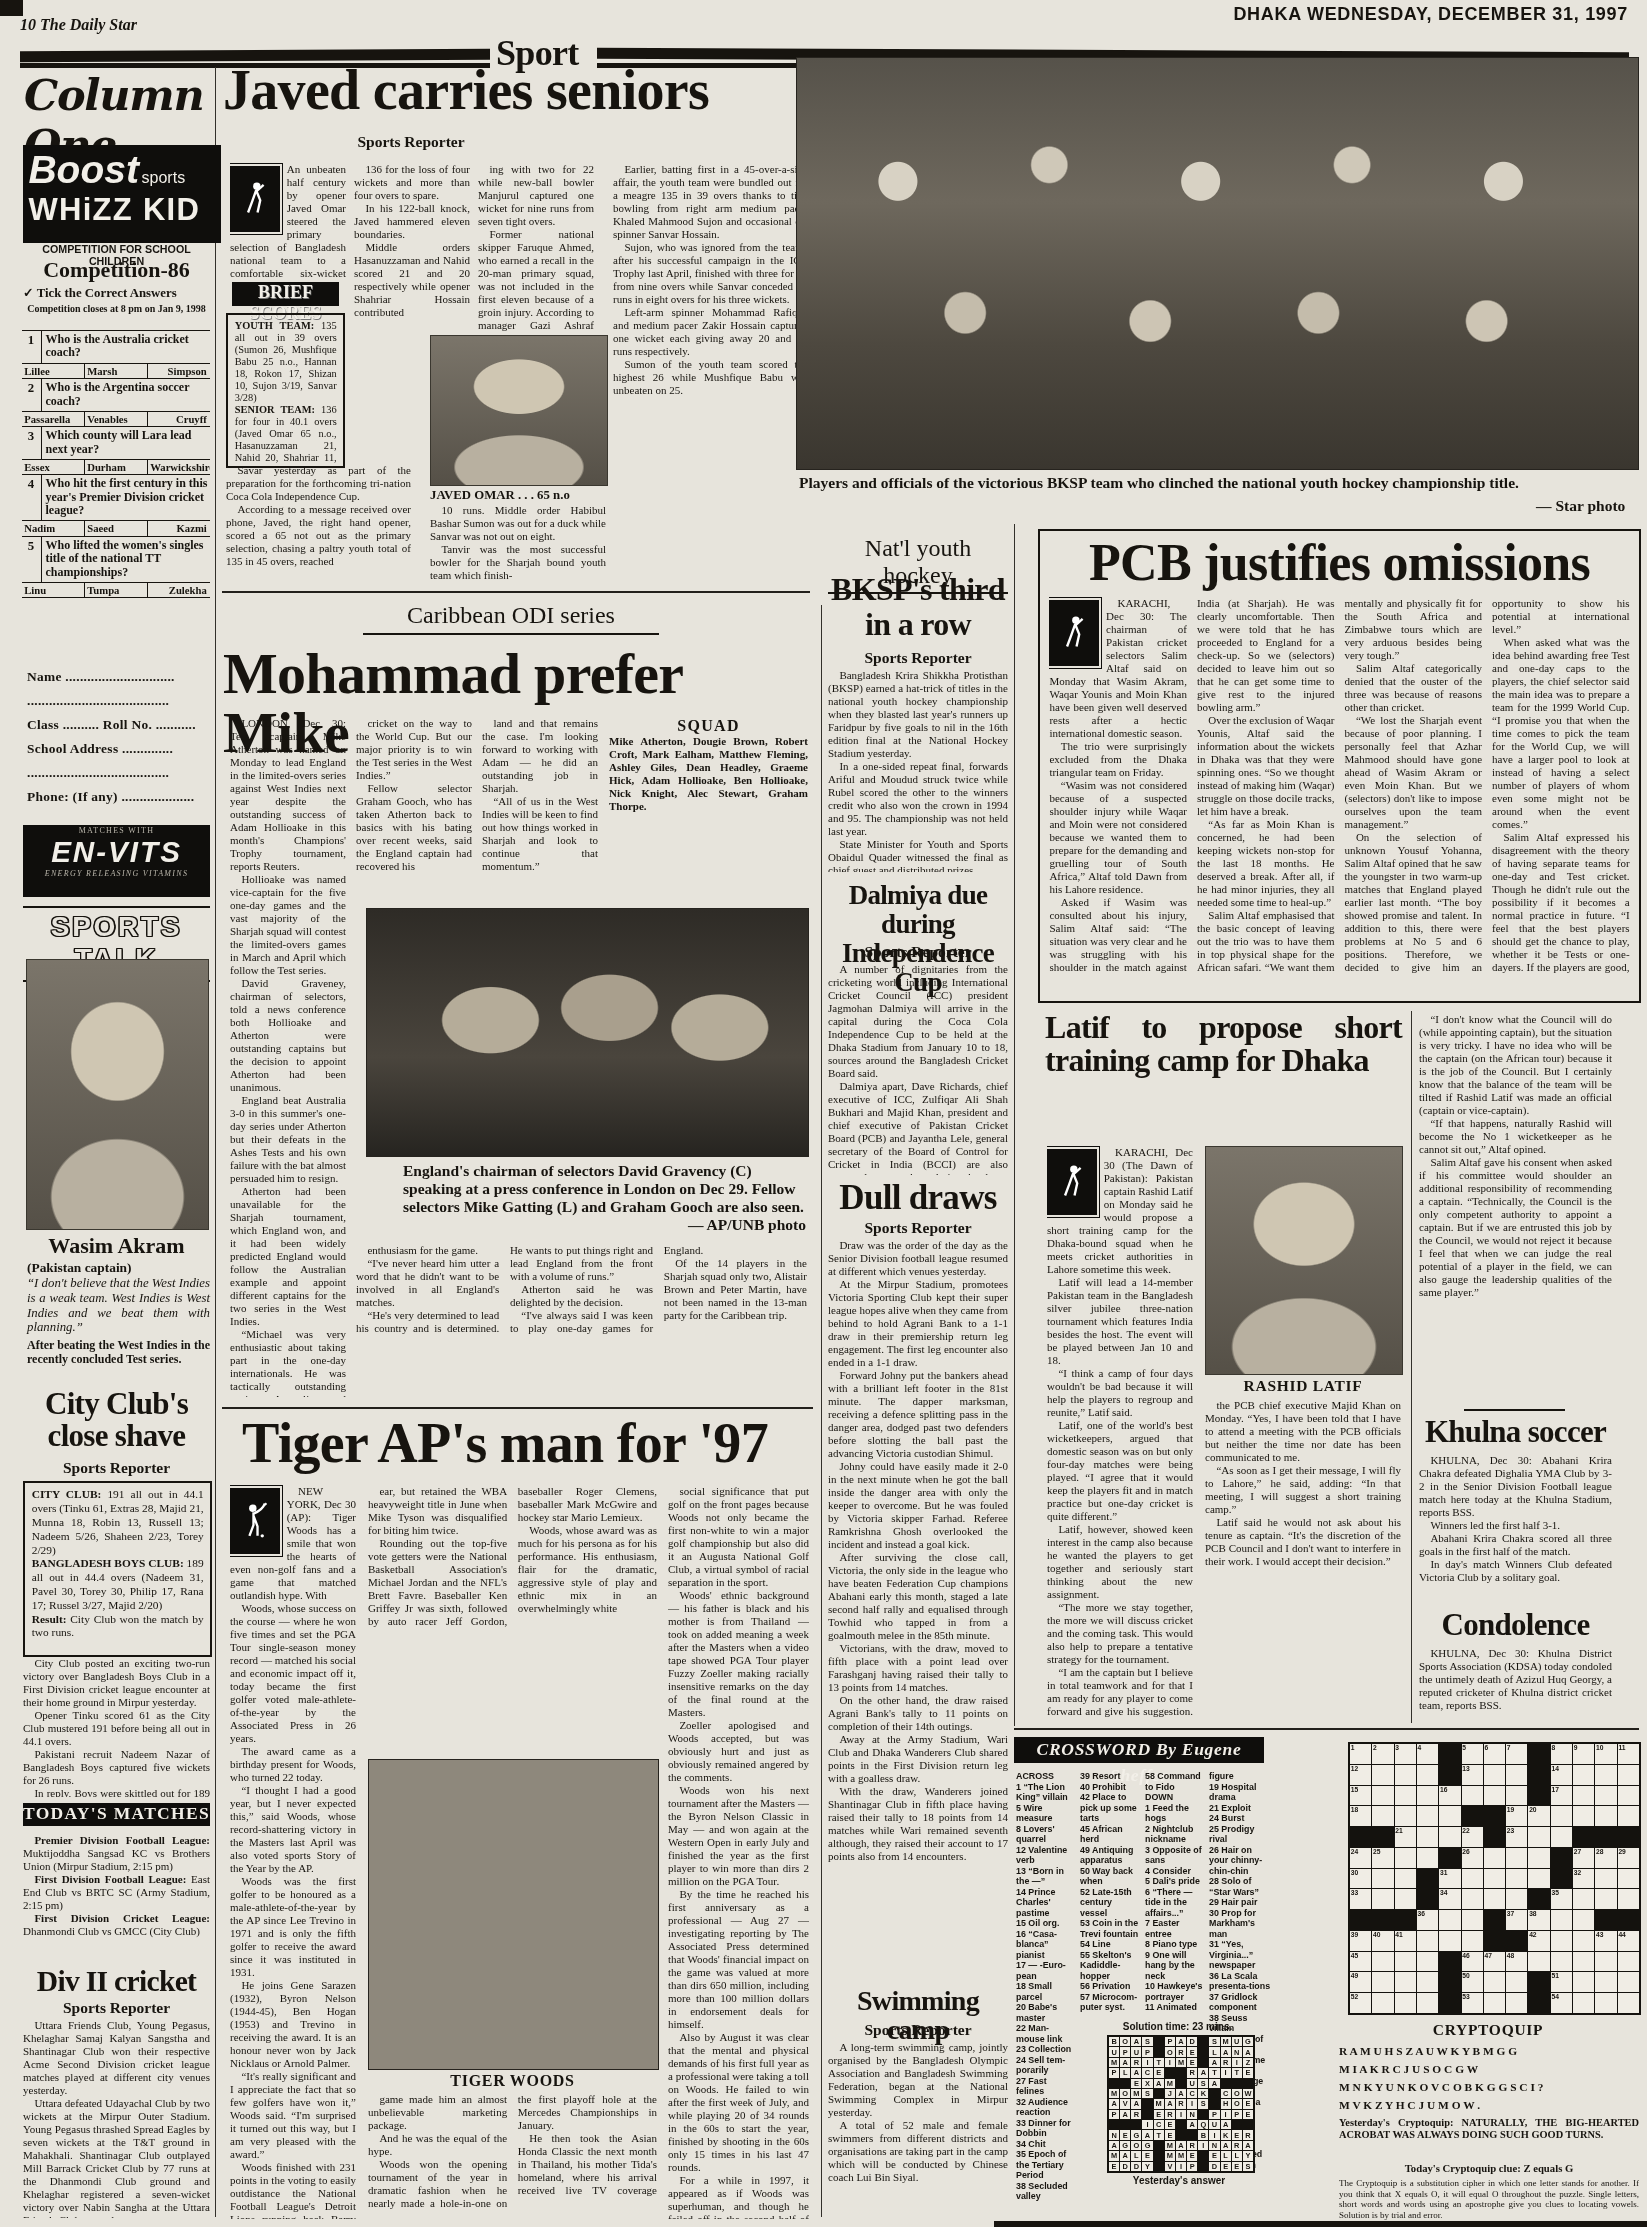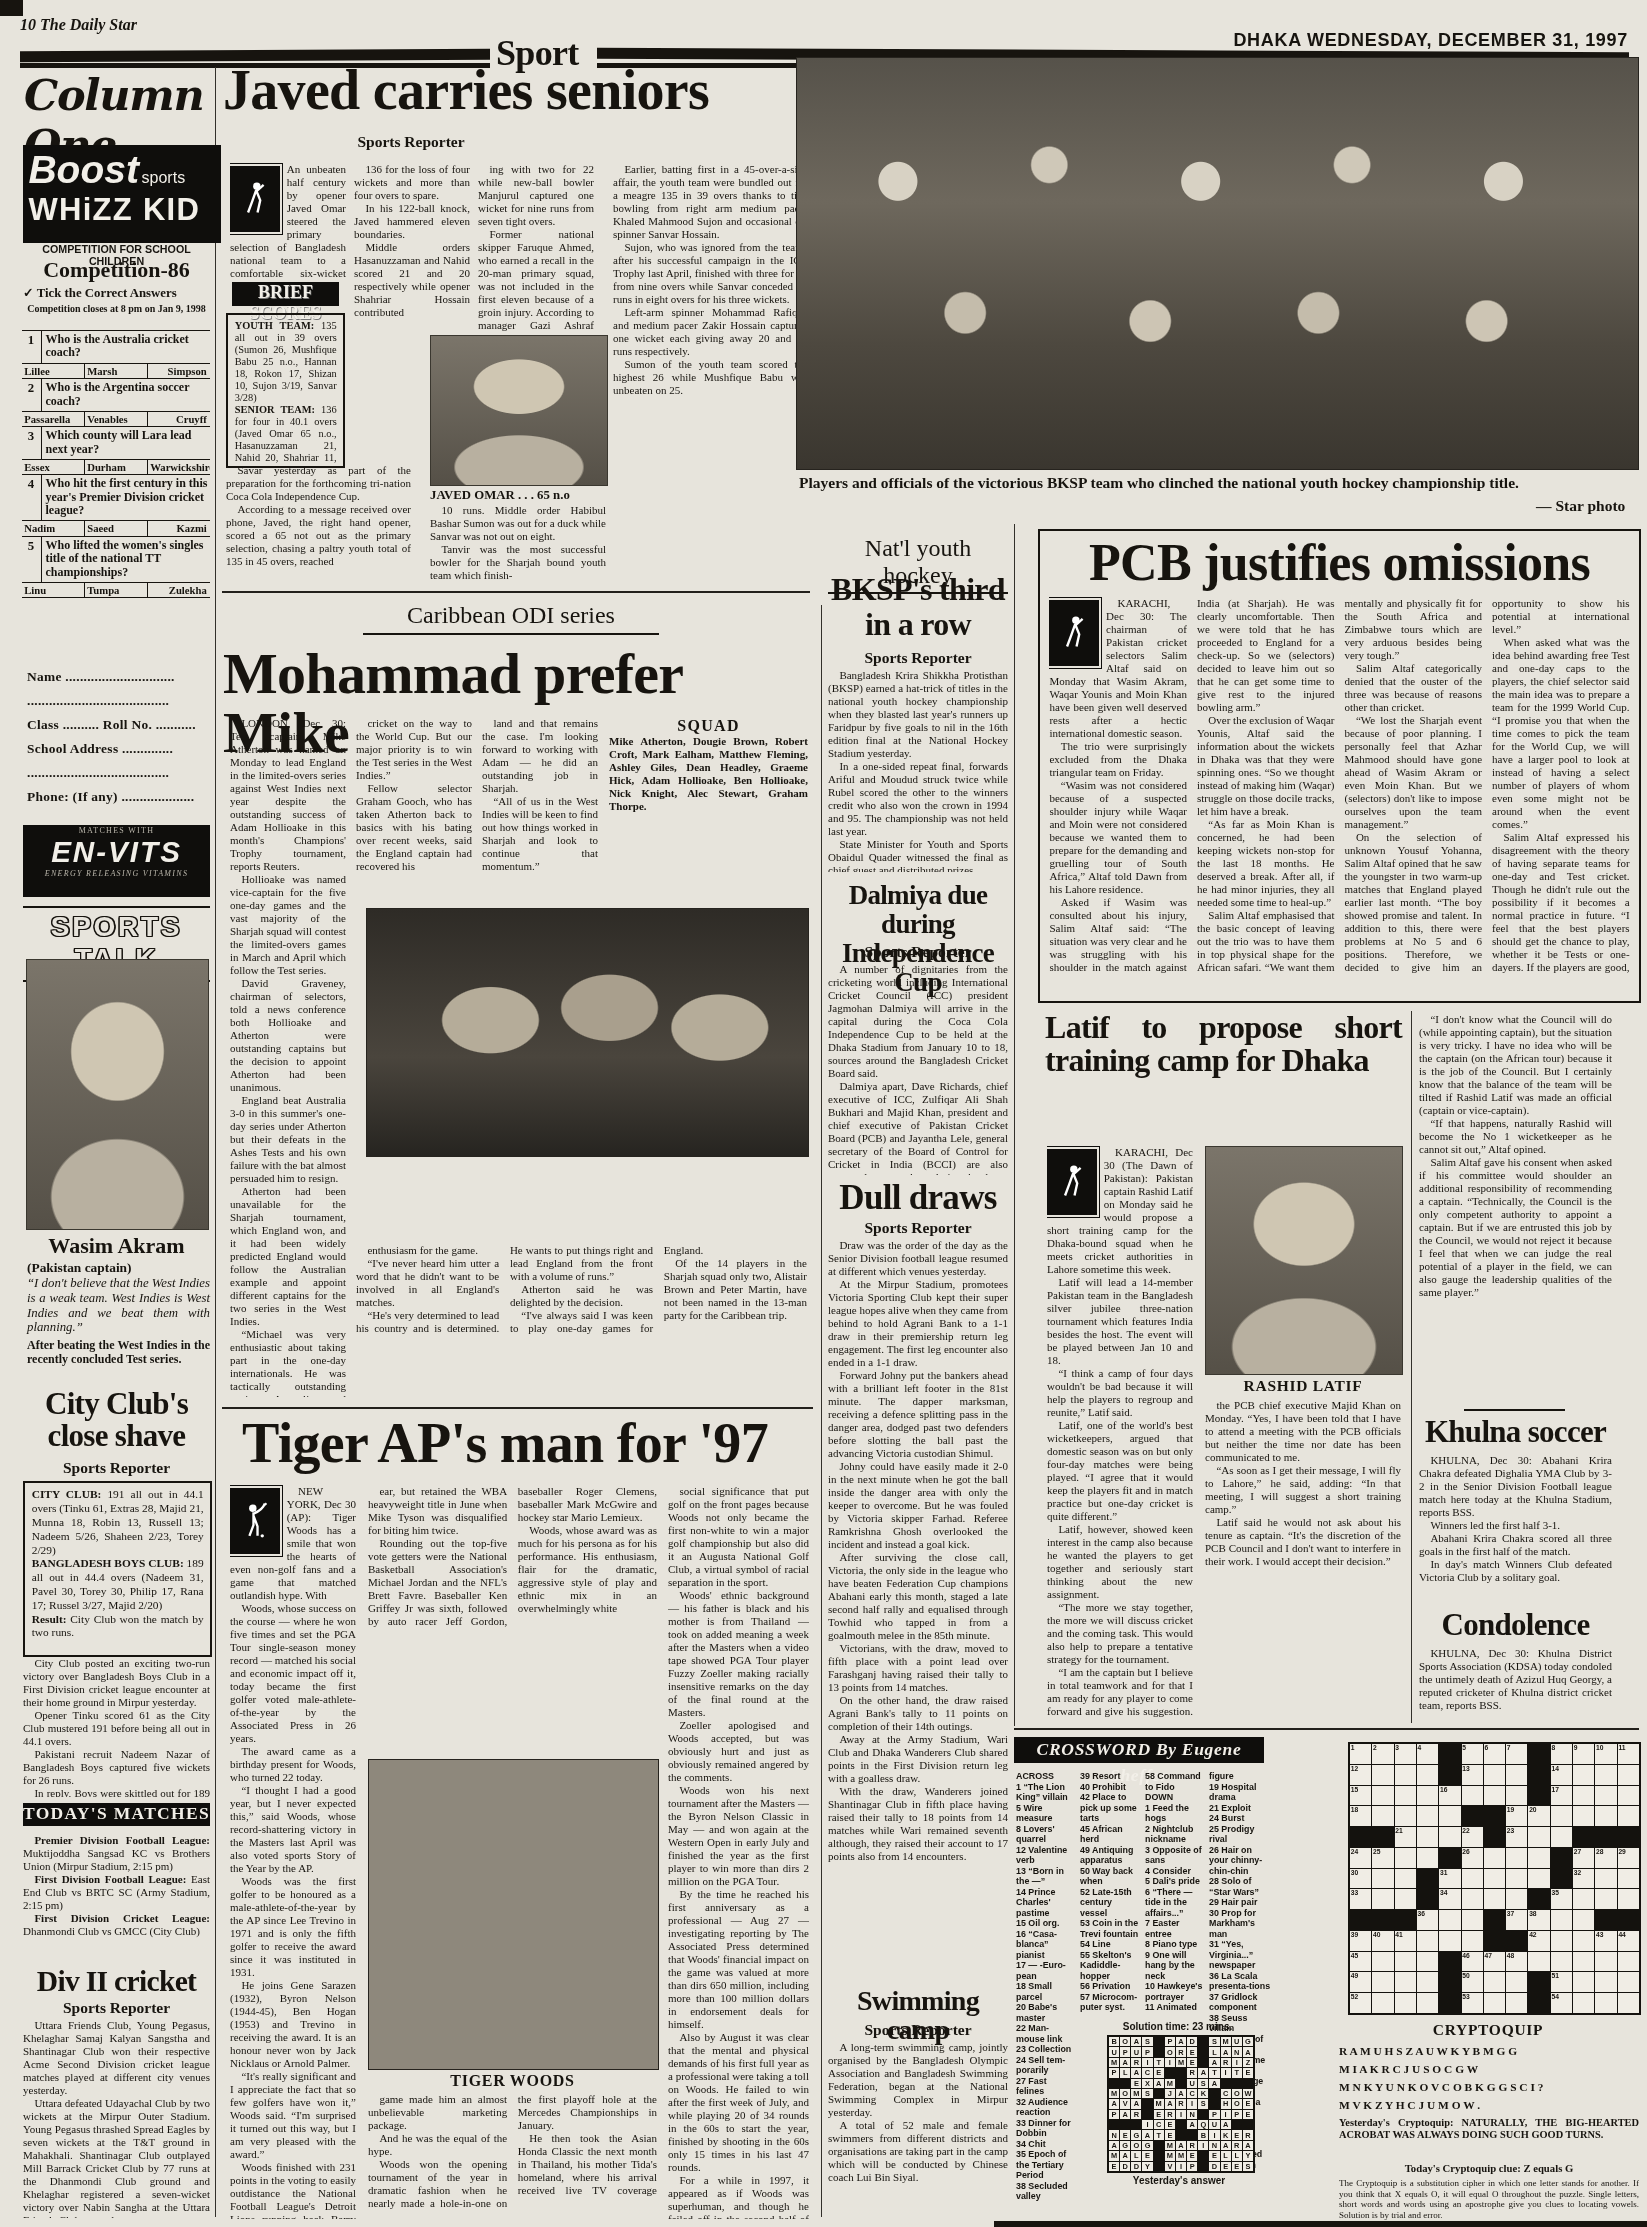--- a/index.html
+++ b/index.html
@@ -54,21 +54,21 @@
   .cw-letter{position:absolute;inset:0;display:flex;align-items:center;justify-content:center;font-family:"Liberation Sans",sans-serif;font-weight:bold;font-size:7.4px;}
   .cluecol{font-family:"Liberation Sans",sans-serif;font-size:8.9px;line-height:10.5px;font-weight:bold;white-space:pre-line;overflow:hidden;}
   .caph{font-weight:bold;font-size:15.5px;line-height:18px;}
 </style>
 </head>
 <body>
 
 <div class="page">
 
   <div class="abs bold italic" style="left:20px;top:16px;font-size:16px;">10 The Daily Star</div>
-  <div class="abs bold" style="right:19px;top:30px;font-size:18px;letter-spacing:0.7px;font-family:'Liberation Sans',sans-serif;">DHAKA  WEDNESDAY, DECEMBER 31, 1997</div>
+  <div class="abs bold" style="right:19px;top:4px;font-size:18px;letter-spacing:0.7px;font-family:'Liberation Sans',sans-serif;">DHAKA  WEDNESDAY, DECEMBER 31, 1997</div>
   <div class="abs" style="left:20px;top:50px;width:470px;height:10.7px;background:#17140f;transform:skewY(-0.3deg);"></div>
   <div class="abs" style="left:20px;top:63px;width:470px;height:4.7px;background:#17140f;"></div>
   <div class="abs headline" style="left:496px;top:35px;font-size:36px;">Sport</div>
   <div class="abs" style="left:597px;top:50px;width:1032px;height:10.7px;background:#17140f;transform:skewY(0.25deg);"></div>
   <div class="abs" style="left:597px;top:63px;width:1032px;height:4.7px;background:#17140f;"></div>
   <div class="abs" style="left:0;top:0;width:23px;height:16px;background:#17140f;"></div>
 
   <div class="abs vrule" style="left:215px;top:67px;height:2150px;"></div>
   <div class="abs vrule" style="left:821px;top:605px;height:1612px;"></div>
   <div class="abs vrule" style="left:1014px;top:524px;height:1202px;"></div>
@@ -247,20 +247,24 @@
     </div>
   <div class="abs bodytext" style="left:482px;top:717px;width:116px;height:183px;">
       <p>land and that remains the case. I'm looking forward to working with Adam — he did an outstanding job in Sharjah.</p>
       <p>“All of us in the West Indies will be keen to find out how things worked in Sharjah and look to continue that momentum.”</p>
     </div>
   <div class="abs" style="left:609px;top:717px;width:199px;height:183px;">
     <div class="bold center" style="font-size:16px;letter-spacing:1.3px;">SQUAD</div>
     <div class="bodytext" style="width:100%;height:160px;font-weight:bold;">Mike Atherton, Dougie Brown, Robert Croft, Mark Ealham, Matthew Fleming, Ashley Giles, Dean Headley, Graeme Hick, Adam Hollioake, Ben Hollioake, Nick Knight, Alec Stewart, Graham Thorpe.</div>
   </div>
   <div class="abs photo photo-dark" style="left:366px;top:908px;width:441px;height:247px;border:1.3px solid #26231e;"></div>
+  <div class="abs caph" style="left:403px;top:1162px;width:403px;">
+    <span>England's chairman of selectors David Gravency (C) speaking at a press conference in London on Dec 29. Fellow selectors Mike Gatting (L) and Graham Gooch are also seen.</span>
+    <div class="right">— AP/UNB photo</div>
+  </div>
   <div class="abs bodytext" style="left:356px;top:1244px;width:451px;height:153px;column-count:3;column-gap:10.7px;">
       <p>enthusiasm for the game.</p>
       <p>“I've never heard him utter a word that he didn't want to be involved in all England's matches.</p>
       <p>“He's very determined to lead his country and is determined. He wants to put things right and lead England from the front with a volume of runs.”</p>
       <p>Atherton said he was delighted by the decision.</p>
       <p>“I've always said I was keen to play one-day games for England.</p>
       <p>Of the 14 players in the Sharjah squad only two, Alistair Brown and Peter Martin, have not been named in the 13-man party for the Caribbean trip.</p>
     </div>
 
   <div class="abs hrule" style="left:222px;top:1407px;width:591px;border-top-width:2.7px;"></div>

